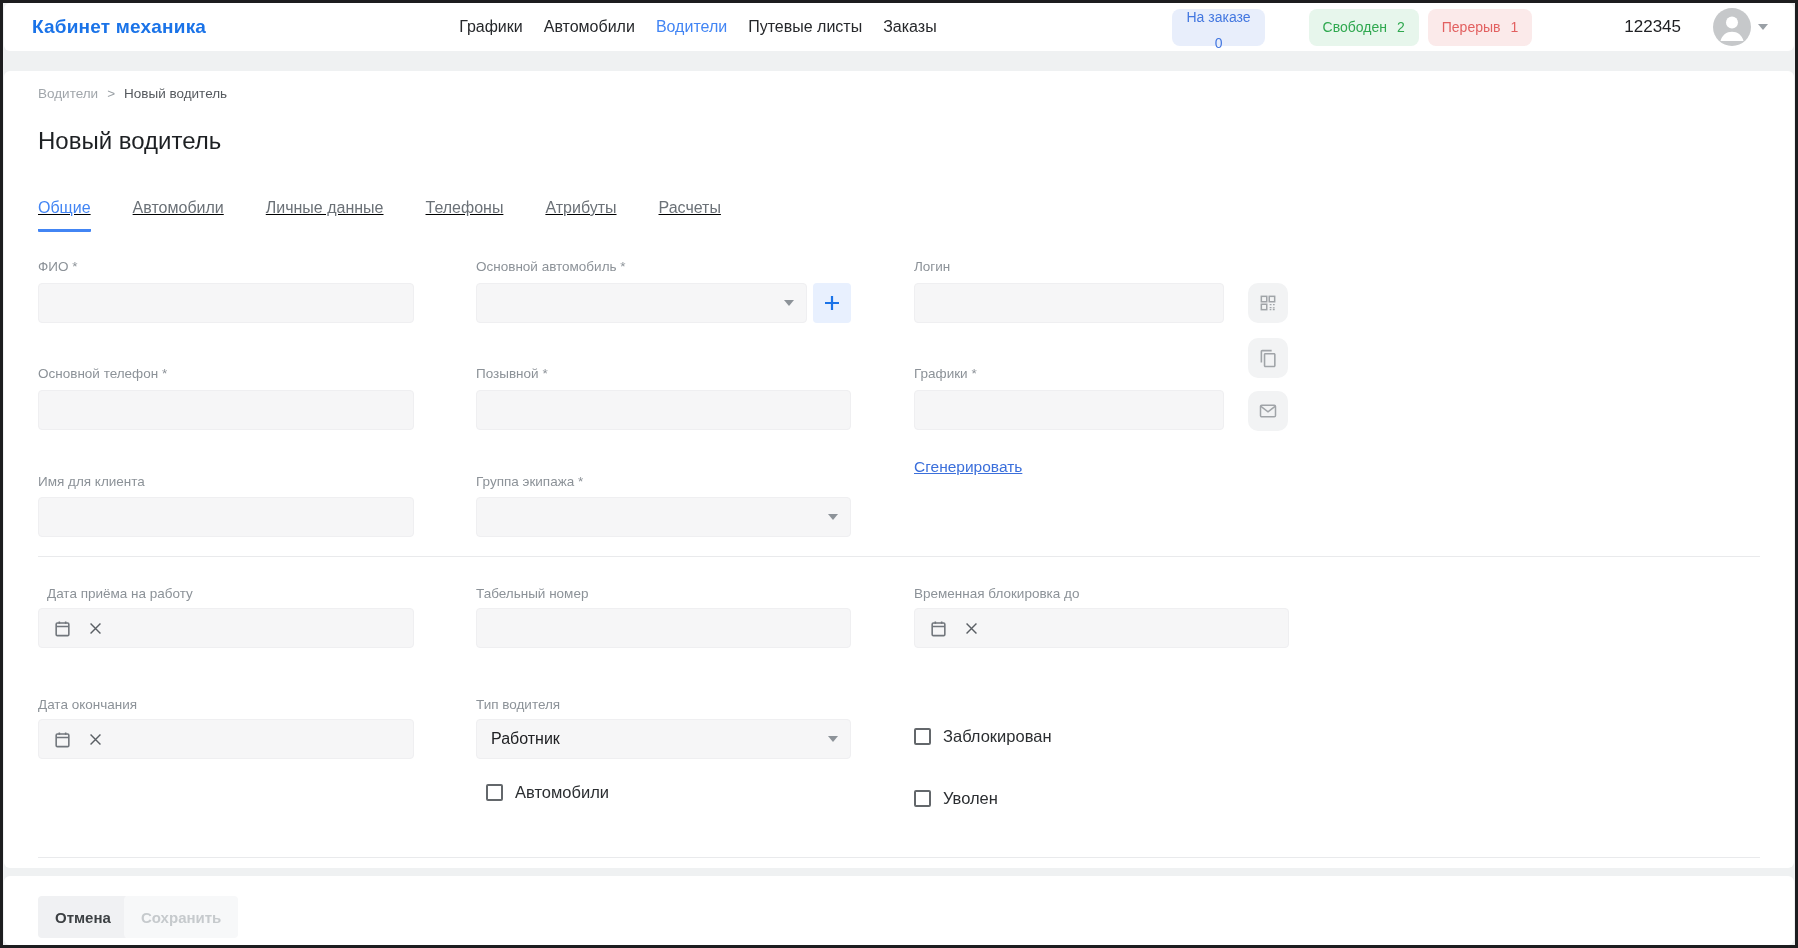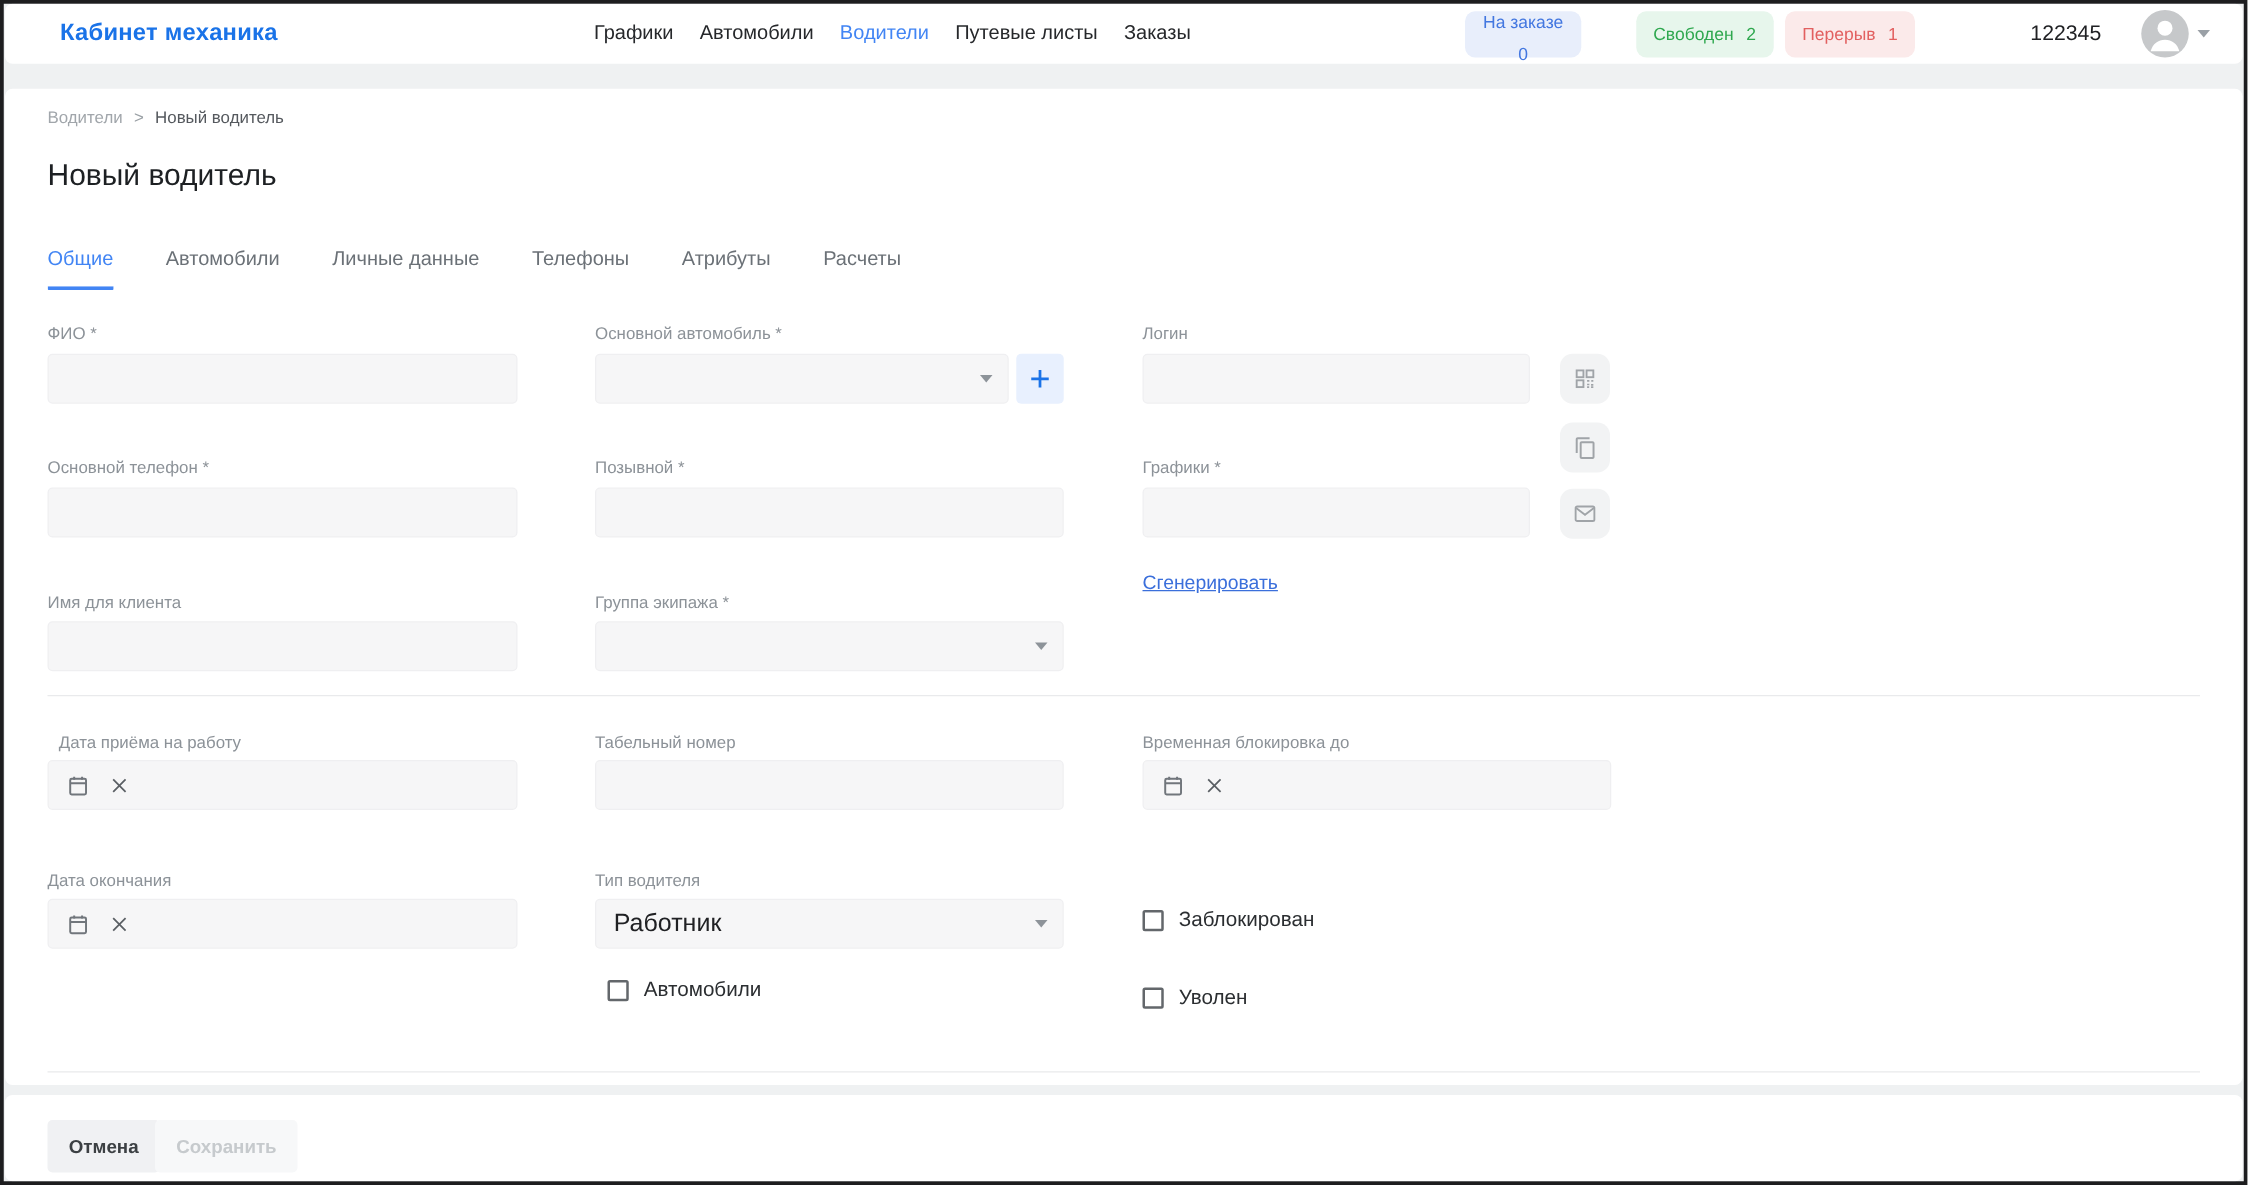--- a/index.html
+++ b/index.html
@@ -6,21 +6,21 @@
     --accent:#1a73e8; --nav-active:#4285f4; --tab-active:#4285f4; --link:#3b6fdb;
     --badge-on-order-bg:#e8eefb; --badge-on-order-text:#4377e0;
     --badge-free-bg:#e7f6ec; --badge-free-text:#2fa84f;
     --badge-break-bg:#fbeaea; --badge-break-text:#e26060;
   }
   *{margin:0;padding:0;box-sizing:border-box;}
   body{background:#888;font-family:"Liberation Sans","DejaVu Sans",sans-serif;}
   .page{position:relative;width:1798px;height:948px;background:#eff1f2;
         border:3px solid #1d1d1f;overflow:hidden;}
   .panel{position:absolute;background:#fff;border-radius:6px;}
-  .header-bg{top:0;left:1px;right:1px;height:48px;display:flex;align-items:center;padding:0 26px 0 44px;}
+  .header-bg{top:0;left:1px;right:1px;height:48px;display:flex;align-items:center;padding:0 26px 0 28px;}
   .card-bg{top:68px;left:1px;right:1px;height:797px;}
   .footer-bg{top:873px;left:1px;right:1px;height:69px;}
 
   
   .logo{font-size:19px;font-weight:700;color:var(--accent);letter-spacing:.2px;cursor:pointer;}
   .nav{display:flex;gap:21px;margin-left:253px;align-items:center;}
   .nav-item{font-size:16px;color:#26282b;font-weight:500;cursor:pointer;white-space:nowrap;}
   .nav-item.active{color:var(--nav-active);}
   .badges{display:flex;gap:9px;margin-left:auto;align-items:center;}
   .badge{display:flex;align-items:center;gap:10px;height:37px;padding:0 14px;border-radius:8px;
@@ -32,28 +32,28 @@
   .avatar-wrap{margin-left:32px;display:flex;align-items:center;gap:7px;cursor:pointer;}
   .avatar{width:38px;height:38px;border-radius:50%;background:#c6c8ca;overflow:hidden;display:flex;align-items:flex-end;justify-content:center;}
   .caret{width:0;height:0;border-left:5px solid transparent;border-right:5px solid transparent;border-top:6px solid #9aa0a6;}
 
   
   .breadcrumb{position:absolute;left:35px;top:83px;display:flex;gap:9px;font-size:13.5px;align-items:center;}
   .bc-parent{color:#a1a6ab;cursor:pointer;}
   .bc-sep{color:#9aa0a5;}
   .bc-current{color:#55595e;}
   .page-title{position:absolute;left:35px;top:124px;font-size:24px;font-weight:500;color:#1d2023;}
-  .tabs{position:absolute;left:35px;top:196px;display:flex;gap:42px;}
+  .tabs{position:absolute;left:35px;top:196px;display:flex;gap:42px;text-decoration:underline;}
   .tab{font-size:16px;color:#6b7177;padding-bottom:12px;border-bottom:3px solid transparent;cursor:pointer;white-space:nowrap;}
   .tab.active{color:var(--tab-active);border-bottom-color:var(--tab-active);border-radius:1px;}
 
   
   .f-label{position:absolute;font-size:13.5px;color:#8c9298;white-space:nowrap;}
   .input-box{position:absolute;height:40px;background:#f6f6f7;border:1px solid #efeff1;border-radius:4px;
-             display:flex;align-items:center;padding:0 12px 0 14px;font-size:20px;color:#202124;cursor:text;}
+             display:flex;align-items:center;padding:0 12px 0 14px;font-size:16px;color:#202124;cursor:text;}
   input.raw{width:100%;height:100%;background:transparent;border:none;outline:none;font:inherit;color:inherit;}
   .select-box{cursor:pointer;}
   .select-box .grow{flex:1;}
   .sel-caret{width:0;height:0;border-left:5px solid transparent;border-right:5px solid transparent;border-top:6px solid #8d9399;margin-left:8px;}
   .icon-btn-inline{display:flex;align-items:center;justify-content:center;cursor:pointer;color:#71767c;background:none;border:none;padding:0;}
   .icon-btn-inline + .icon-btn-inline{margin-left:15px;}
   .sq-btn{position:absolute;width:40px;height:40px;border-radius:10px;background:#f2f3f4;border:none;cursor:pointer;
           display:flex;align-items:center;justify-content:center;color:#a0a4a8;}
   .plus-btn{width:38px;height:40px;margin-left:6px;border-radius:4px;background:#e8f0fe;border:none;cursor:pointer;
             display:flex;align-items:center;justify-content:center;color:var(--accent);flex:none;}

